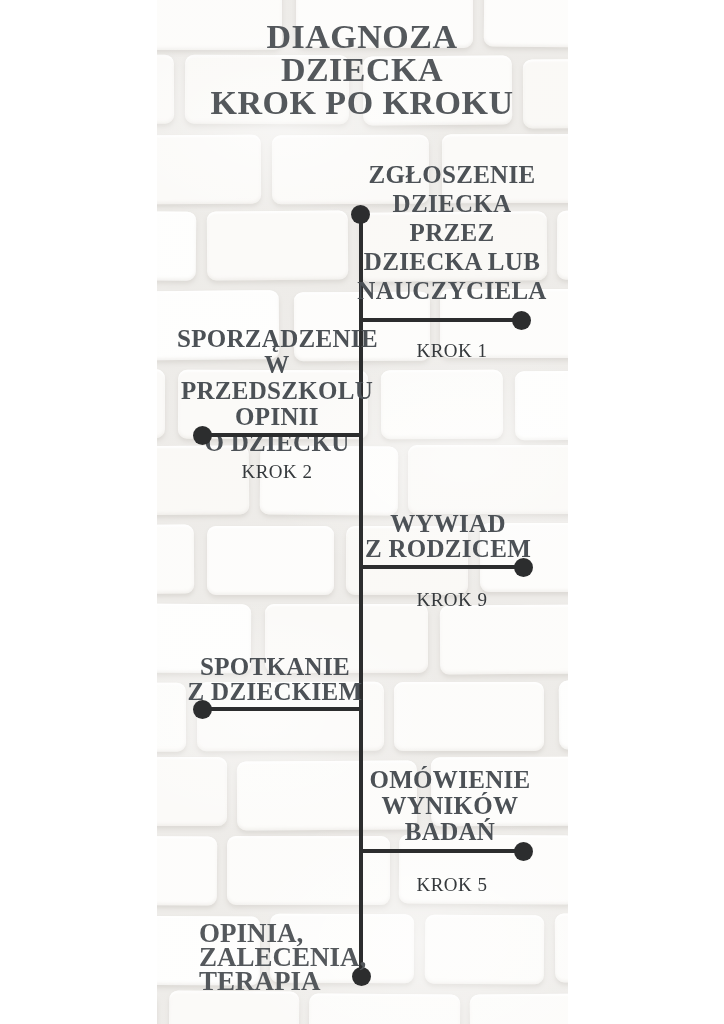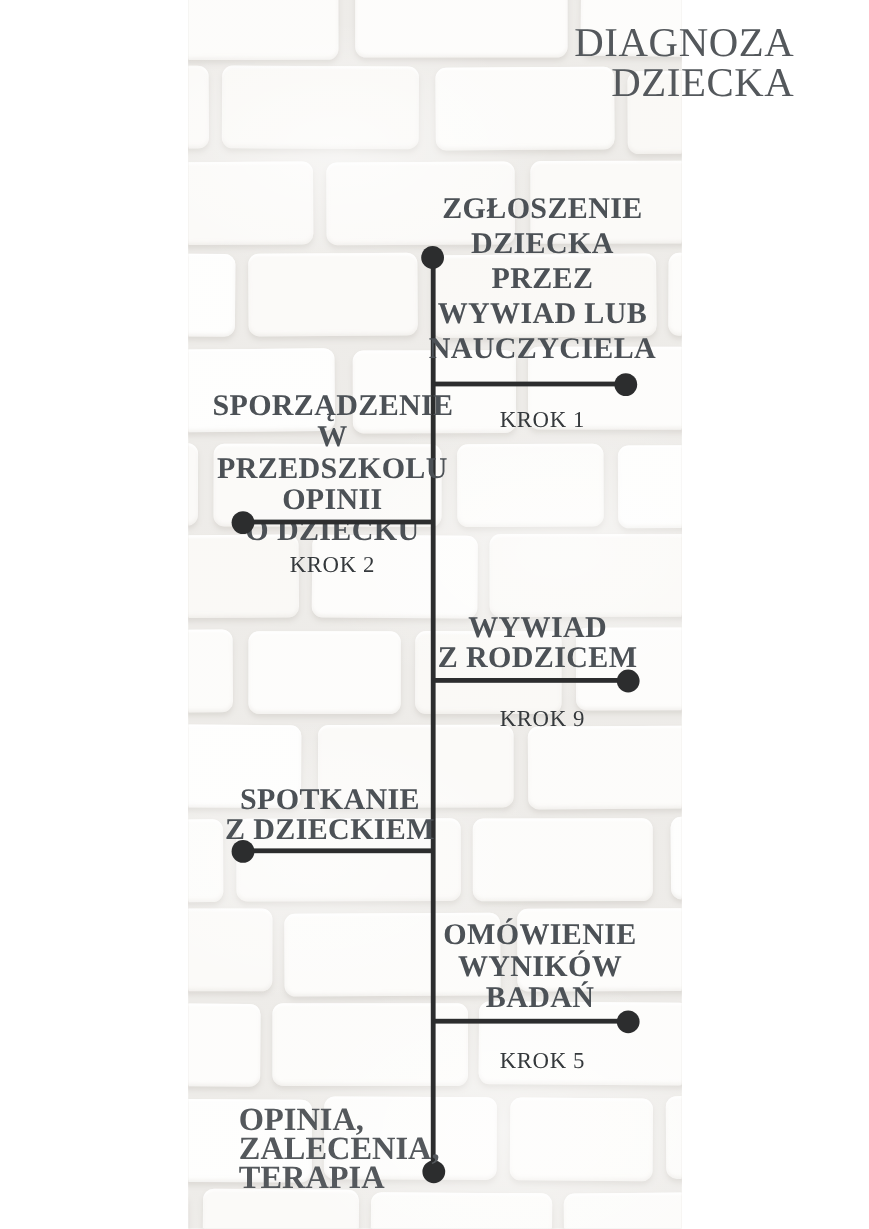--- a/index.html
+++ b/index.html
@@ -23,21 +23,21 @@
       radial-gradient(260px 150px at 30% 12%, rgba(255,255,255,0.55), rgba(255,255,255,0) 70%),
       radial-gradient(300px 180px at 75% 45%, rgba(255,255,255,0.5), rgba(255,255,255,0) 70%),
       radial-gradient(280px 170px at 25% 70%, rgba(255,255,255,0.45), rgba(255,255,255,0) 70%),
       radial-gradient(300px 190px at 65% 92%, rgba(255,255,255,0.5), rgba(255,255,255,0) 70%),
       linear-gradient(rgba(255,255,255,0.38), rgba(255,255,255,0.38));
   }
   
   .layer { position:absolute; inset:0; z-index:2; }
   .page-title {
     position:absolute; top:20px; left:62px; width:600px;
-    text-align:right; font-weight:normal; font-size:34px; line-height:33px;
+    text-align:center; font-weight:bold; font-size:34px; line-height:33px;
     color:#54585c; letter-spacing:0.5px;
   }
   .tl-line { position:absolute; background:#2c2d2e; }
   .tl-dot  { position:absolute; width:19px; height:19px; border-radius:50%; background:#2c2d2e; }
   .step-text {
     position:absolute; width:200px; text-align:center;
     font-weight:bold; font-size:25px; color:#4c5156; letter-spacing:0.3px;
   }
   .krok {
     position:absolute; width:160px; text-align:center;
@@ -133,31 +133,32 @@
       <div class="brick" style="left: 138.8px; top: -20.7px; width: 177.4px; height: 69px; background: rgb(252, 251, 249); transform: rotate(-0.01deg);"></div>
       <div class="brick" style="left: -40.9px; top: -19.3px; width: 166px; height: 69px; background: rgb(251, 250, 247); transform: rotate(-0.11deg);"></div>
     <div class="wall-soften"></div>
   </div>
 
   <div class="layer">
 
     <div class="page-title">
       <div>DIAGNOZA</div>
       <div>DZIECKA</div>
+      <div>KROK PO KROKU</div>
     </div>
 
     <div class="tl-line spine"></div>
     <div class="tl-dot spine-top"></div>
     <div class="tl-dot spine-bot"></div>
 
     <div class="step-text s1-text">
       <div>ZGŁOSZENIE</div>
       <div>DZIECKA</div>
       <div>PRZEZ</div>
-      <div>WYWIAD LUB</div>
+      <div>DZIECKA LUB</div>
       <div>NAUCZYCIELA</div>
     </div>
     <div class="tl-line s1-conn"></div>
     <div class="tl-dot s1-dot"></div>
     <div class="krok s1-krok">KROK 1</div>
 
     <div class="step-text s2-text">
       <div>SPORZĄDZENIE</div>
       <div>W PRZEDSZKOLU</div>
       <div>OPINII</div>

